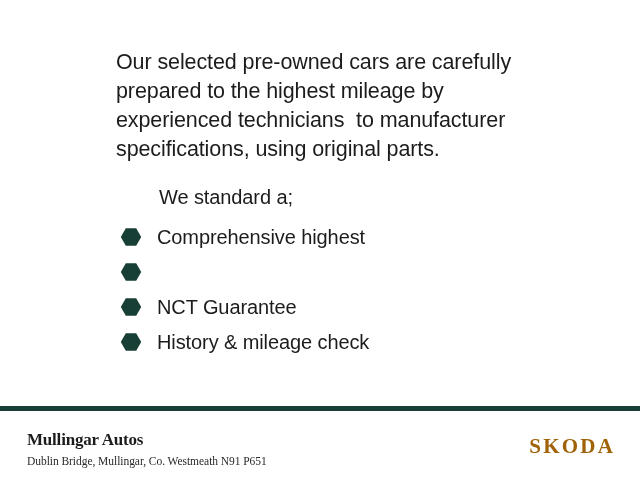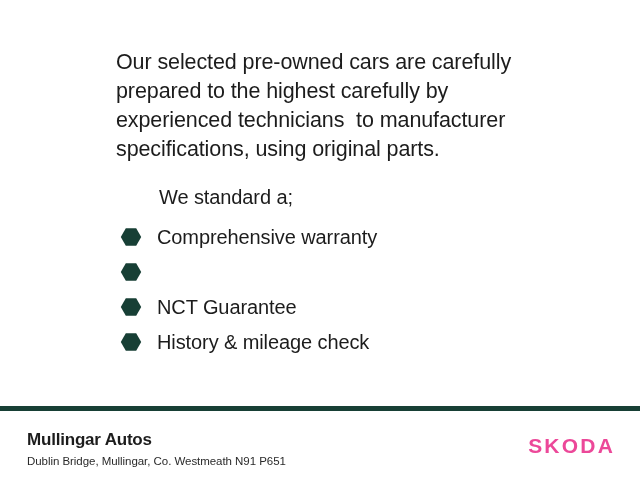--- a/index.html
+++ b/index.html
@@ -90,20 +90,21 @@
     height: 5px;
     background: #173f35;
   }
   .footer {
     position: absolute;
     left: 0;
     top: 411px;
     width: 640px;
     height: 69px;
     background: #ffffff;
+    font-family: Liberation Serif, serif;
   }
   .footer-dealer {
     position: absolute;
     left: 27px;
     top: 18px;
     font-size: 17px;
     font-weight: bold;
     line-height: 21px;
     color: #1c1c1c;
     letter-spacing: -0.2px;
@@ -120,48 +121,48 @@
     white-space: pre;
     text-align: right;
   }
   .brand-wordmark {
     position: absolute;
     right: 25px;
     top: 23px;
     font-size: 21px;
     font-weight: bold;
     line-height: 24px;
-    color: #ec4899;
+    color: #a16207;
     letter-spacing: 2.2px;
     white-space: pre;
   }
 </style>
 </head>
 <body>
 
 <div id="page">
 
   <div class="headline">
     <div class="headline-line">Our selected pre-owned cars are carefully</div>
-    <div class="headline-line">prepared to the highest carefully by</div>
+    <div class="headline-line">prepared to the highest mileage by</div>
     <div class="headline-line">experienced technicians  to manufacturer</div>
     <div class="headline-line">specifications, using original parts.</div>
   </div>
 
   <div class="include-line">We standard a;</div>
 
   <ul class="feature-list">
 
     <li class="feature-item">
       <span class="hex-bullet">
         <svg viewBox="0 0 22 20" width="22" height="20" aria-hidden="true">
           <polygon points="5.8,1.2 16.2,1.2 21.2,10 16.2,18.8 5.8,18.8 0.8,10" fill="#173f35"></polygon>
         </svg>
       </span>
-      <span class="feature-label">Comprehensive warranty</span>
+      <span class="feature-label">Comprehensive highest</span>
     </li>
 
     <li class="feature-item">
       <span class="hex-bullet">
         <svg viewBox="0 0 22 20" width="22" height="20" aria-hidden="true">
           <polygon points="5.8,1.2 16.2,1.2 21.2,10 16.2,18.8 5.8,18.8 0.8,10" fill="#173f35"></polygon>
         </svg>
       </span>
     </li>
 

